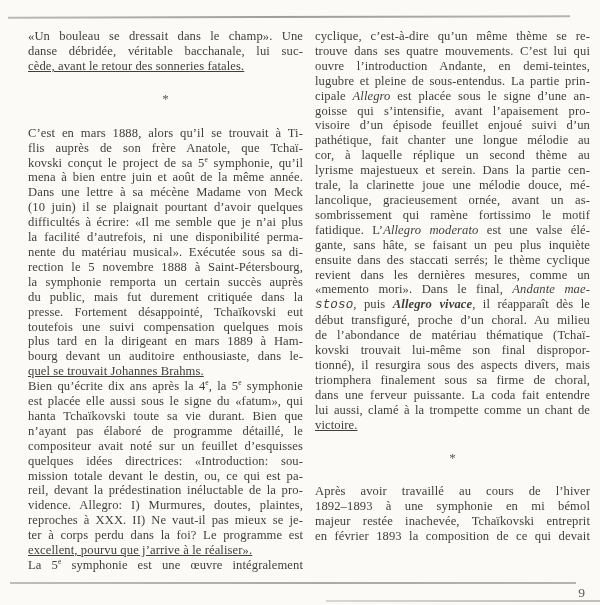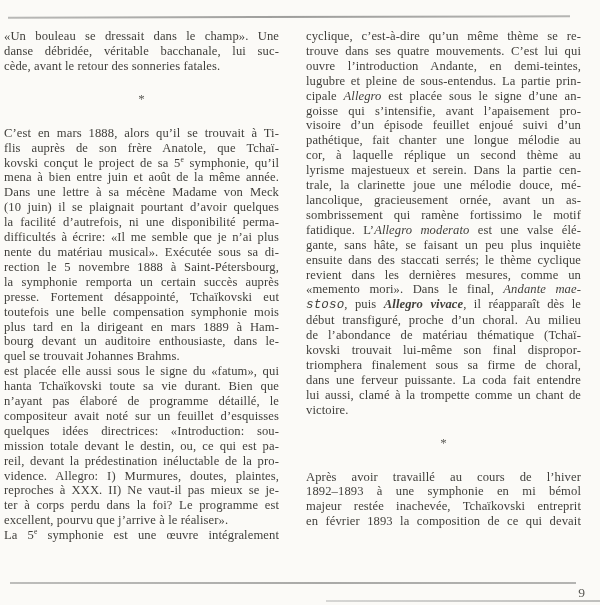--- a/index.html
+++ b/index.html
@@ -10,26 +10,26 @@
     font-family:"Liberation Serif", serif;
     color:#403f3b;
     overflow:hidden;
   }
   .edge-top {
     position:absolute; top:16px; left:8px; width:562px; height:2px;
     background:linear-gradient(90deg,#b9b9b7,#9e9e9c 50%,#b5b5b3);
     transform:rotate(-0.15deg);
   }
   .columns {
-    position:absolute; top:29px; left:4px;
-    display:flex; gap:27px;
+    position:absolute; top:29px; left:28px;
+    display:flex; gap:12px;
   }
   .column { width:275px; font-size:12.6px; line-height:14.9px; letter-spacing:0.1px; }
   .line { text-align:justify; text-align-last:justify; white-space:normal; }
-  .line.last { text-align-last:left; }
+  .line.last { text-align-last:left;text-decoration:underline; }
   sup { font-size:0.6em; vertical-align:super; line-height:0; }
   .separator { height:52px; display:flex; align-items:center; justify-content:center; }
   .separator span { font-size:13px; color:#5a5955; }
   .footer-rule {
     position:absolute; top:582px; left:10px; width:566px; height:2px;
     background:linear-gradient(90deg,#bdbdbb,#a9a9a7 55%,#b4b4b2);
   }
   .page-number {
     position:absolute; top:585px; right:15px;
     font-size:13.5px; color:#595853;
@@ -55,32 +55,34 @@
         <div class="separator">
           <span>*</span>
         </div>
         <div class="para">
           <div class="line">C’est en mars 1888, alors qu’il se trouvait à Ti-</div>
           <div class="line">flis auprès de son frère Anatole, que Tchaï-</div>
           <div class="line">kovski conçut le project de sa 5<sup>e</sup> symphonie, qu’il</div>
           <div class="line">mena à bien entre juin et août de la même année.</div>
           <div class="line">Dans une lettre à sa mécène Madame von Meck</div>
           <div class="line">(10 juin) il se plaignait pourtant d’avoir quelques</div>
+          <div class="line">difficultés à écrire: «Il me semble que je n’ai plus</div>
           <div class="line">la facilité d’autrefois, ni une disponibilité perma-</div>
-          <div class="line">difficultés à écrire: «Il me semble que je n’ai plus</div>
           <div class="line">nente du matériau musical». Exécutée sous sa di-</div>
           <div class="line">rection le 5 novembre 1888 à Saint-Pétersbourg,</div>
           <div class="line">la symphonie remporta un certain succès auprès</div>
+          <div class="line">du public, mais fut durement critiquée dans la</div>
           <div class="line">presse. Fortement désappointé, Tchaïkovski eut</div>
-          <div class="line">toutefois une belle compensation symphonie mois</div>
+          <div class="line">toutefois une suivi compensation quelques mois</div>
           <div class="line">plus tard en la dirigeant en mars 1889 à Ham-</div>
           <div class="line">bourg devant un auditoire enthousiaste, dans le-</div>
           <div class="line last">quel se trouvait Johannes Brahms.</div>
         </div>
         <div class="para">
+          <div class="line">Bien qu’écrite dix ans après la 4<sup>e</sup>, la 5<sup>e</sup> symphonie</div>
           <div class="line">est placée elle aussi sous le signe du «fatum», qui</div>
           <div class="line">hanta Tchaïkovski toute sa vie durant. Bien que</div>
           <div class="line">n’ayant pas élaboré de programme détaillé, le</div>
           <div class="line">compositeur avait noté sur un feuillet d’esquisses</div>
           <div class="line">quelques idées directrices: «Introduction: sou-</div>
           <div class="line">mission totale devant le destin, ou, ce qui est pa-</div>
           <div class="line">reil, devant la prédestination inéluctable de la pro-</div>
           <div class="line">vidence. Allegro: I) Murmures, doutes, plaintes,</div>
           <div class="line">reproches à XXX. II) Ne vaut-il pas mieux se je-</div>
           <div class="line">ter à corps perdu dans la foi? Le programme est</div>
@@ -107,20 +109,21 @@
           <div class="line">sombrissement qui ramène fortissimo le motif</div>
           <div class="line">fatidique. L’<span style="font-style: italic;">Allegro moderato</span> est une valse élé-</div>
           <div class="line">gante, sans hâte, se faisant un peu plus inquiète</div>
           <div class="line">ensuite dans des staccati serrés; le thème cyclique</div>
           <div class="line">revient dans les dernières mesures, comme un</div>
           <div class="line">«memento mori». Dans le final, <span style="font-style: italic;">Andante mae-</span></div>
           <div class="line"><span style="font-style: italic; font-family: Liberation Mono, monospace;">stoso</span>, puis <span style="font-style: italic; font-weight: bold;">Allegro vivace</span>, il réapparaît dès le</div>
           <div class="line">début transfiguré, proche d’un choral. Au milieu</div>
           <div class="line">de l’abondance de matériau thématique (Tchaï-</div>
           <div class="line">kovski trouvait lui-même son final dispropor-</div>
+          <div class="line">tionné), il resurgira sous des aspects divers, mais</div>
           <div class="line">triomphera finalement sous sa firme de choral,</div>
           <div class="line">dans une ferveur puissante. La coda fait entendre</div>
           <div class="line">lui aussi, clamé à la trompette comme un chant de</div>
           <div class="line last">victoire.</div>
         </div>
         <div class="separator">
           <span>*</span>
         </div>
         <div class="para">
           <div class="line">Après avoir travaillé au cours de l’hiver</div>

